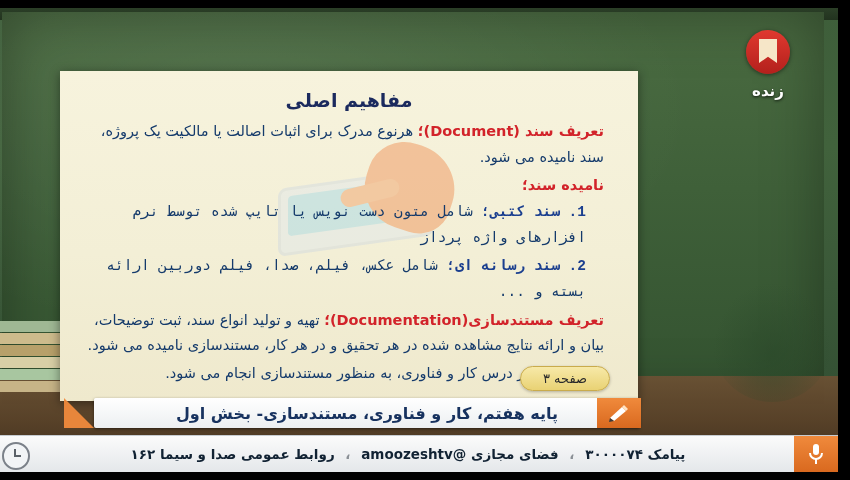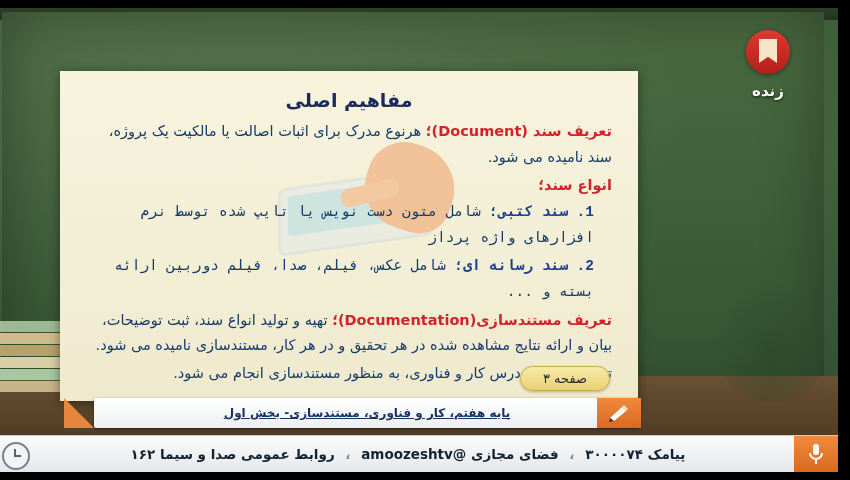--- a/index.html
+++ b/index.html
@@ -85,21 +85,21 @@
   }
   .slide-title{
     position:relative;text-align:center;margin-top:18px;
     font-size:19px;font-weight:bold;color:#1b2a5e;letter-spacing:0;
   }
   .slide-body{
     position:relative;padding:8px 22px 0 22px;
   }
   .line{
     font-size:14.5px;line-height:1.78;color:#143a6b;
-    margin:0 4px 2px 0;white-space:normal;
+    margin:0 12px 2px 0;white-space:normal;
   }
   .red{color:#d2232a;font-weight:bold;}
   .blue-strong{color:#1b3f8f;font-weight:bold;}
   .num{color:#1b3f8f;font-weight:bold;}
   .indent{padding-right:18px;font-family:Liberation Mono, monospace;}
   .page-badge{
     position:absolute;right:28px;bottom:10px;
     background:linear-gradient(180deg,#f7e9a8,#e9d274);
     border:1px solid #c9ab4c;border-radius:14px;
     padding:4px 22px;font-size:13px;font-weight:normal;color:#2b2b2b;
@@ -130,21 +130,21 @@
 
   
   .banner{
     position:absolute;left:106px;bottom:44px;width:546px;height:30px;
     background:linear-gradient(180deg,#ffffff,#eceff1);
     border-radius:2px 2px 2px 2px;
     box-shadow:0 1px 3px rgba(0,0,0,0.5);
     display:flex;align-items:center;justify-content:center;
   }
   .banner-text{
-    font-size:12px;font-weight:bold;color:#17325f;text-decoration:underline;
+    font-size:16px;font-weight:bold;color:#17325f;
   }
   .banner-icon{
     position:absolute;right:-1px;top:0;width:44px;height:30px;
     background:linear-gradient(180deg,#f08a3c,#d9691f);
     display:flex;align-items:center;justify-content:center;
   }
   .banner-icon svg{display:block;}
   .banner-tail{
     position:absolute;left:-30px;top:0;width:0;height:0;
     border-style:solid;border-width:30px 0 0 30px;
@@ -213,21 +213,21 @@
         <div class="ghost-finger"></div>
       </div>
 
       <div class="slide-title">مفاهیم اصلی</div>
 
       <div class="slide-body">
         <p class="line">
           <span class="red">تعریف سند (Document)؛</span><span> هرنوع مدرک برای اثبات اصالت یا مالکیت یک پروژه، سند نامیده می شود.</span>
         </p>
         <p class="line">
-          <span class="red">انواع سند؛</span>
+          <span class="red">نامیده سند؛</span>
         </p>
         <p class="line indent">
           <span class="num">1.</span><span class="blue-strong"> سند کتبی؛</span><span> شامل متون دست نویس یا تایپ شده توسط نرم افزارهای واژه پرداز</span>
         </p>
         <p class="line indent">
           <span class="num">2.</span><span class="blue-strong"> سند رسانه ای؛</span><span> شامل عکس، فیلم، صدا، فیلم دوربین ارائه بسته و ...</span>
         </p>
         <p class="line">
           <span class="red">تعریف مستندسازی(Documentation)؛</span><span> تهیه و تولید انواع سند، ثبت توضیحات، بیان و ارائه نتایج مشاهده شده در هر تحقیق و در هر کار، مستندسازی نامیده می شود.</span>
         </p>

